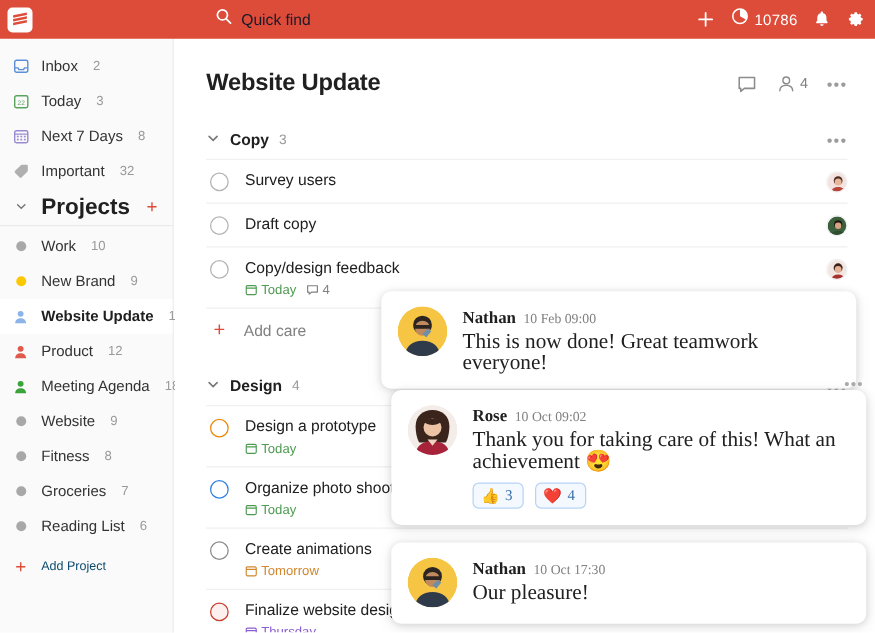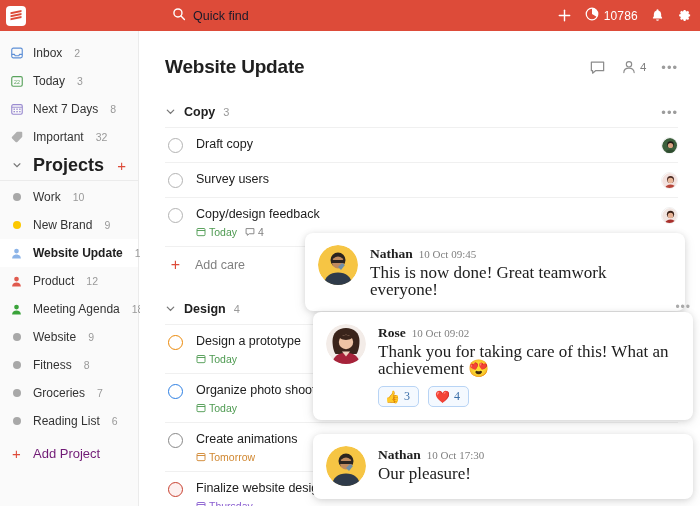--- a/index.html
+++ b/index.html
@@ -70,21 +70,21 @@
   .sec-divider { height:1px; background:#ebebeb; margin: 1px 0 2px 0; }
 
   .dot { width: 8px; height: 8px; border-radius: 50%; }
   .person-ico { width: 13px; height: 13px; }
 
   .add-project {
     display: flex; align-items: center; height: 28px;
     padding-left: 9px; gap: 9px; cursor: pointer; margin-top: 4px;
   }
   .add-project .pp { width:15px; flex:0 0 15px; text-align:center; color:#dd4b39; font-size:15px; line-height:1;}
-  .add-project .lab { font-size: 13px; color: #701a75; }
+  .add-project .lab { font-size: 10px; color: #0c4a6e; }
 
   
   .main {
     position: absolute; top: 31px; left: 140px; width: 560px; height: 475px;
     background: #ffffff; overflow: hidden;
   }
   .main-header {
     display: flex; align-items: center;
     padding: 18px 22px 0 25px; height: 54px;
   }
@@ -390,43 +390,43 @@
             </svg>
         </span>
         <span class="tsec-name">Copy</span>
         <span class="tsec-count">3</span>
         <span class="dots3 tsec-dots">•••</span>
       </div>
 
       <div class="task">
         <span class="cbox" style="border-color:#b3b3b3"></span>
         <div class="task-body">
+          <div class="task-name">Survey users</div>
+        </div>
+        <span class="task-avatar">
+          <svg width="17" height="17" viewBox="0 0 34 34">
+            <circle cx="17" cy="17" r="17" fill="#f3e2df"></circle>
+            <circle cx="17" cy="13" r="7" fill="#4a2a22"></circle>
+            <circle cx="17" cy="15" r="5.6" fill="#e8b79a"></circle>
+            <path d="M5 34c0-7 5.4-11 12-11s12 4 12 11z" fill="#b7453a"></path>
+          </svg>
+        </span>
+      </div>
+
+      <div class="task">
+        <span class="cbox" style="border-color:#b3b3b3"></span>
+        <div class="task-body">
           <div class="task-name">Draft copy</div>
         </div>
         <span class="task-avatar">
           <svg width="17" height="17" viewBox="0 0 34 34">
             <circle cx="17" cy="17" r="17" fill="#3c5f3c"></circle>
             <circle cx="17" cy="13" r="6.5" fill="#1e1814"></circle>
             <circle cx="17" cy="15" r="5.2" fill="#d9a282"></circle>
             <path d="M5 34c0-7 5.4-11 12-11s12 4 12 11z" fill="#2f4d30"></path>
-          </svg>
-        </span>
-      </div>
-
-      <div class="task">
-        <span class="cbox" style="border-color:#b3b3b3"></span>
-        <div class="task-body">
-          <div class="task-name">Survey users</div>
-        </div>
-        <span class="task-avatar">
-          <svg width="17" height="17" viewBox="0 0 34 34">
-            <circle cx="17" cy="17" r="17" fill="#f3e2df"></circle>
-            <circle cx="17" cy="13" r="7" fill="#4a2a22"></circle>
-            <circle cx="17" cy="15" r="5.6" fill="#e8b79a"></circle>
-            <path d="M5 34c0-7 5.4-11 12-11s12 4 12 11z" fill="#b7453a"></path>
           </svg>
         </span>
       </div>
 
       <div class="task">
         <span class="cbox" style="border-color:#b3b3b3"></span>
         <div class="task-body">
           <div class="task-name">Copy/design feedback</div>
           <div class="task-meta">
             <span class="meta-item" style="color:#4e9a51">
@@ -559,21 +559,21 @@
           <circle cx="20" cy="15" r="7.5" fill="#2b2420"></circle>
           <circle cx="20" cy="17.5" r="6" fill="#c08a5e"></circle>
           <rect x="13" y="15" width="14" height="3" rx="1.2" fill="#2b2420"></rect>
           <path d="M6 40c0-8 6.3-12.5 14-12.5S34 32 34 40z" fill="#2f3b4a"></path>
           <path d="M20 22 l4 -4 l3 2 l-4 5z" fill="#6f8fa8"></path>
         </svg>
       </span>
       <div class="cbody">
         <div class="cline1">
           <span class="cauthor">Nathan</span>
-          <span class="ctime">10 Oct 09:45</span>
+          <span class="ctime">10 Feb 09:00</span>
         </div>
         <div class="ctext">This is now done! Great teamwork everyone!</div>
       </div>
     </div>
 
     <div class="ccard" style="top:312px; left:8px;">
       <span class="card-dots" style="top:-12px; right:2px;">•••</span>
       <span class="cavatar">
         <svg width="40" height="40" viewBox="0 0 40 40">
           <circle cx="20" cy="20" r="20" fill="#f3ece8"></circle>

